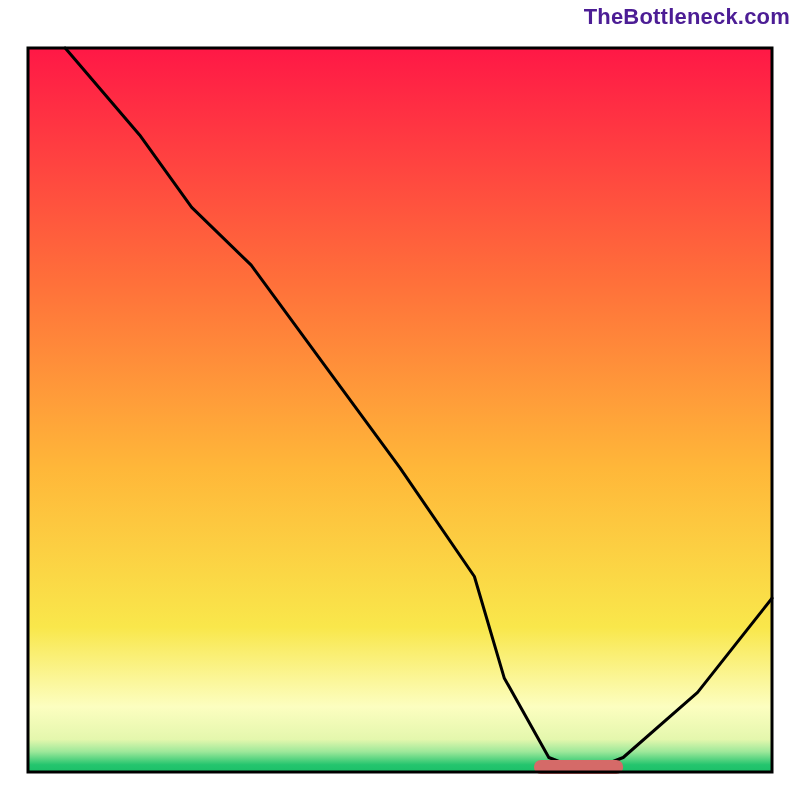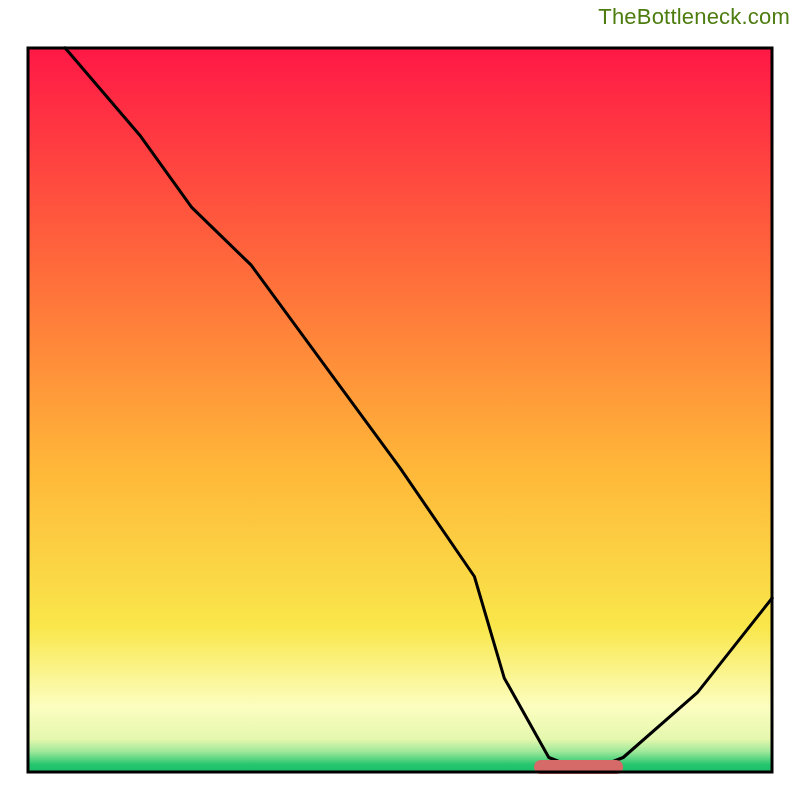--- a/index.html
+++ b/index.html
@@ -14,22 +14,22 @@
   .container {
     position: relative;
     width: 800px;
     height: 800px;
   }
   .watermark {
     position: absolute;
     top: 4px;
     right: 10px;
     font-size: 22px;
-    font-weight: 400;
-    color: #4d7c0f;
+    font-weight: 700;
+    color: #4c1d95;
     letter-spacing: 0.2px;
   }
   svg.chart {
     position: absolute;
     top: 30px;
     left: 10px;
     display: block;
   }
 </style>
 </head>

